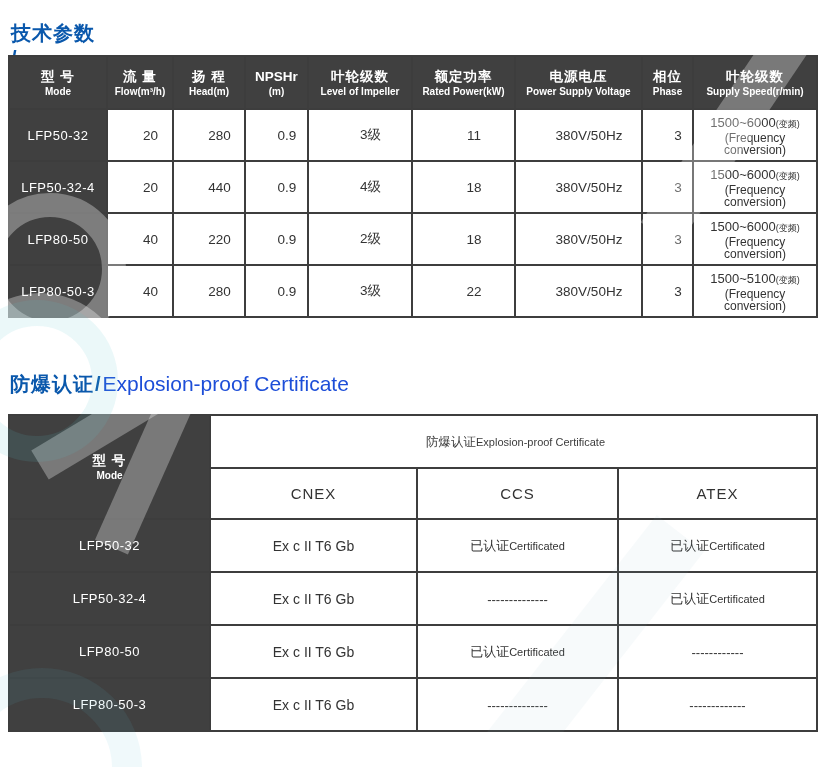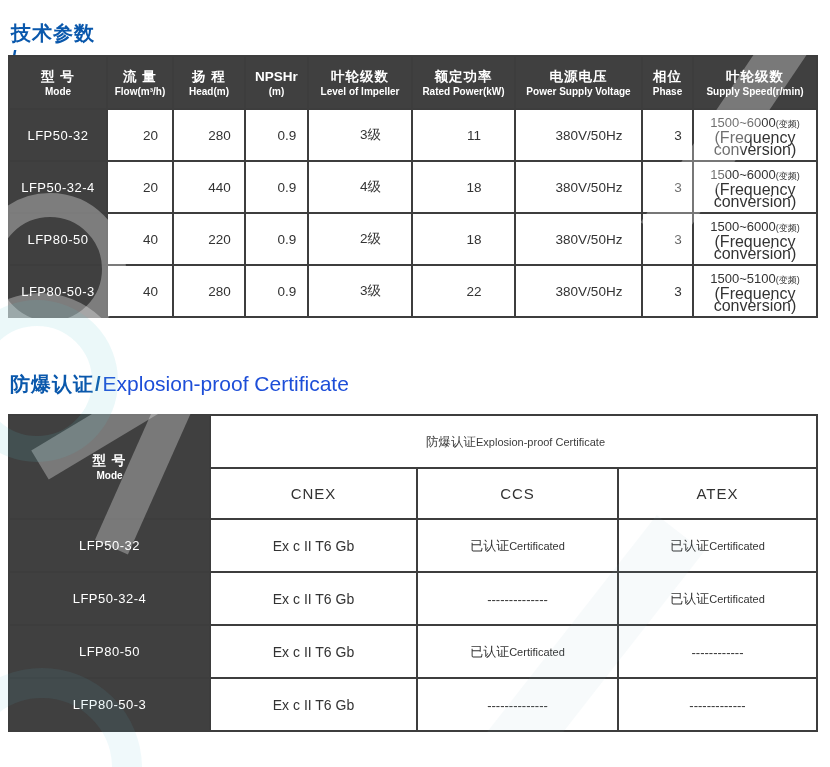--- a/index.html
+++ b/index.html
@@ -24,21 +24,21 @@
   .hcn { font-size:13.5px; font-weight:bold; letter-spacing:1px; line-height:17px; }
   .hen { font-size:10px;  line-height:13px; letter-spacing:0; }
 
   .t1 { top:55px;  width:808px; }
   .t2 { top:414px; width:808px; }
 
   .t1 td.val   { font-size:13.5px; color:#333333;padding-left:23px; }
   td.model     { font-size:13px; color:#ffffff; letter-spacing:.5px; }
   .speed-main  { font-size:13px; color:#333333; }
   .speed-cn    { font-size:9px;  color:#333333; }
-  .speed-en    { font-size:16px; color:#333333; line-height:12px; display:block; }
+  .speed-en    { font-size:12px; color:#333333; line-height:12px; display:block; }
   .speed-wrap  { line-height:15px; }
 
   .gh      { background:#ffffff;padding-left:6px; }
   .gh-cn   { font-size:12.5px; color:#3c3c3c; }
   .gh-en   { font-size:11px;   color:#3c3c3c; }
   .certhdr { font-size:15px; color:#333333; letter-spacing:1px; }
   .exc     { font-size:14px; color:#333333; }
   .cert-cn { font-size:13px; color:#333333; }
   .cert-en { font-size:11px; color:#333333;margin-top:23px; }
 

